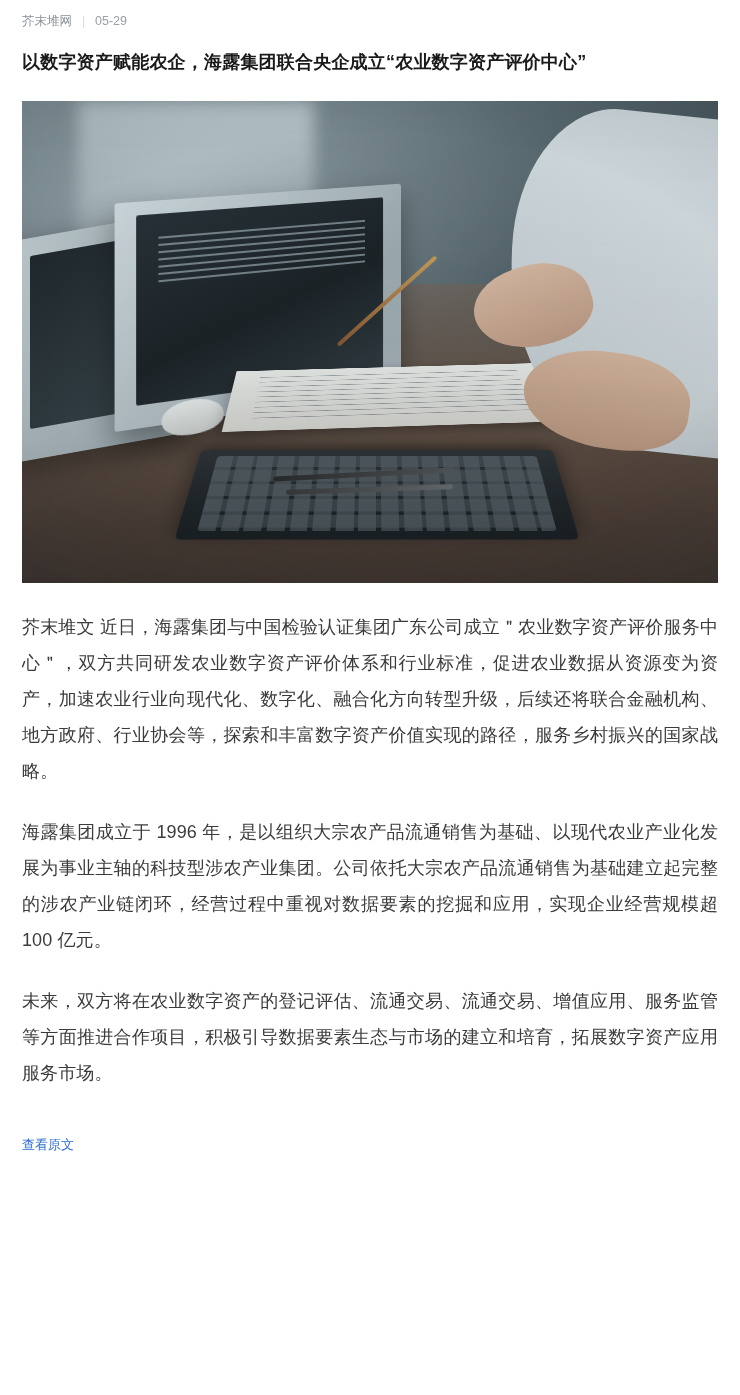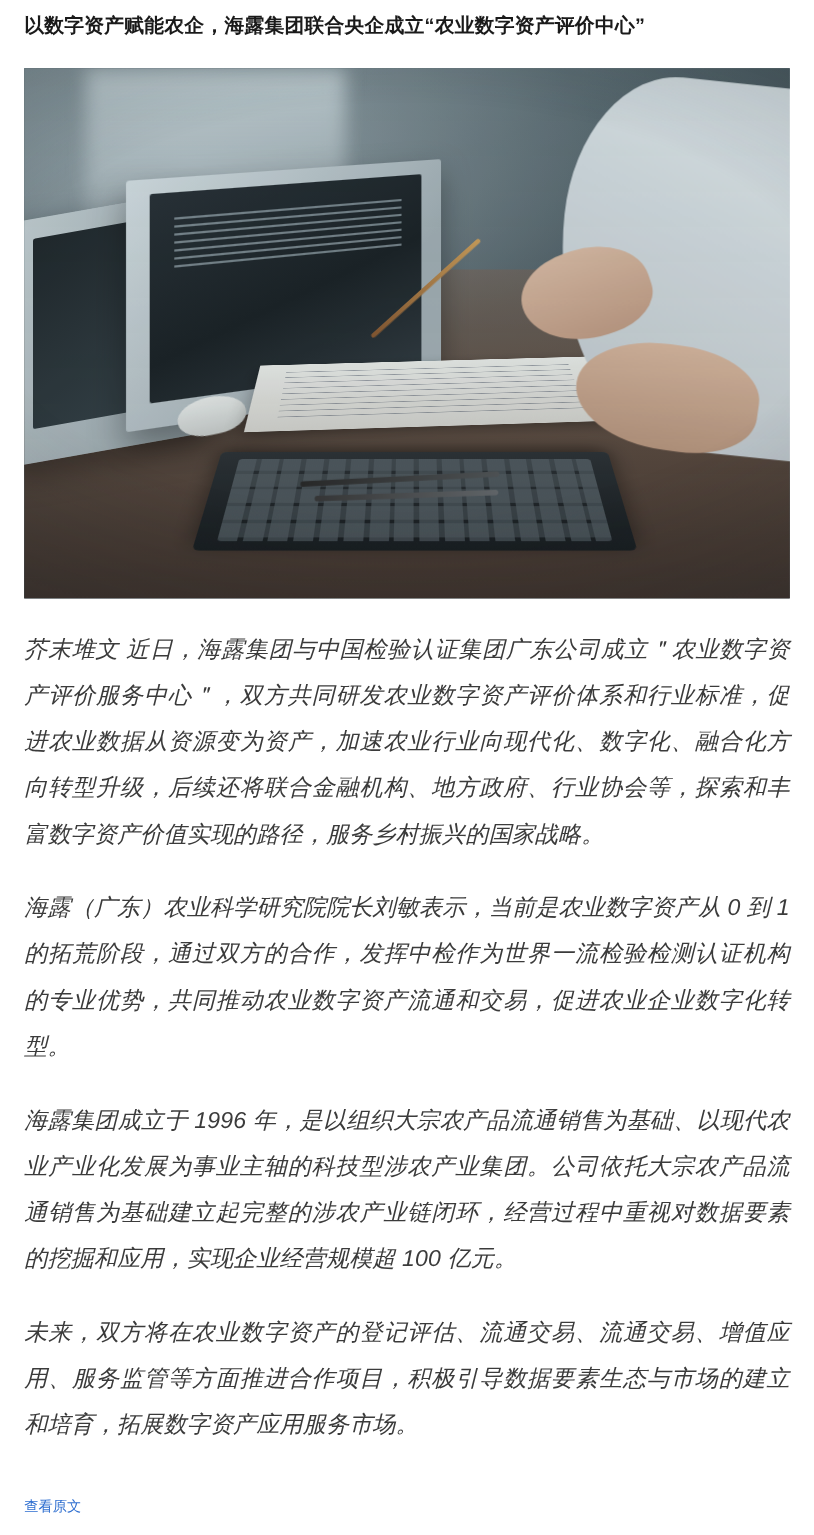--- a/index.html
+++ b/index.html
@@ -227,27 +227,26 @@
     font-size: 15px;
     color: #4a4a4a;
     line-height: 1.6;
   }
 
   
   .body {
     padding: 0 22px;
   }
   .body p {
-    font-size: 21px;
+    font-size: 18px;
     line-height: 2.0;
     color: #3b3b3b;
     margin: 25px 0 0 0;
     text-align: justify;
     letter-spacing: 0.1px;
-    font-style: italic;
   }
   .body p.first { margin-top: 26px; }
   .body p b, .body p strong {
     font-weight: bold;
     color: #1f1f1f;
   }
 
   
   .footer {
     margin-top: 44px;
@@ -258,20 +257,25 @@
     color: #2f6fd0;
     text-decoration: none;
     display: inline-block;
   }
 </style>
 </head>
 <body>
 
 <div class="page">
 
+  <div class="meta-bar">
+    <span class="meta-source">芥末堆网</span>
+    <span class="meta-divider"></span>
+    <span class="meta-date">05-29</span>
+  </div>
 
   <h1 class="article-title">以数字资产赋能农企，海露集团联合央企成立“农业数字资产评价中心”</h1>
 
   <div class="hero-wrap">
     <div class="hero">
       <div class="bg"></div>
       <div class="wall-light"></div>
       <div class="desk"></div>
       <div class="laptop-left">
           <div class="screen"></div>
@@ -289,21 +293,20 @@
       <div class="hand-a"></div>
       <div class="hand-b"></div>
       <div class="teal"></div>
       <div class="vignette"></div>
     </div>
   </div>
 
 
   <div class="body">
     <p class="first"><span>芥末堆文 近日，海露集团与中国检验认证集团广东公司成立＂农业数字资产评价服务中心＂，双方共同研发农业数字资产评价体系和行业标准，促进农业数据从资源变为资产，加速农业行业向现代化、数字化、融合化方向转型升级，后续还将联合金融机构、地方政府、行业协会等，探索和丰富数字资产价值实现的路径，服务乡村振兴的国家战略。</span></p>
-    <p><span>海露（广东）农业科学研究院院长刘敏表示，当前是农业数字资产从 0 到 1 的拓荒阶段，通过双方的合作，发挥中检作为世界一流检验检测认证机构的专业优势，共同推动农业数字资产流通和交易，促进农业企业数字化转型。</span></p>
     <p><span>海露集团成立于 1996 年，是以组织大宗农产品流通销售为基础、以现代农业产业化发展为事业主轴的科技型涉农产业集团。公司依托大宗农产品流通销售为基础建立起完整的涉农产业链闭环，经营过程中重视对数据要素的挖掘和应用，实现企业经营规模超 100 亿元。</span></p>
     <p><span>未来，双方将在农业数字资产的登记评估、流通交易、流通交易、增值应用、服务监管等方面推进合作项目，积极引导数据要素生态与市场的建立和培育，拓展数字资产应用服务市场。</span></p>
   </div>
 
   <div class="footer">
     <a class="source-link" href="#">查看原文</a>
     
   </div>
 
 </div>

